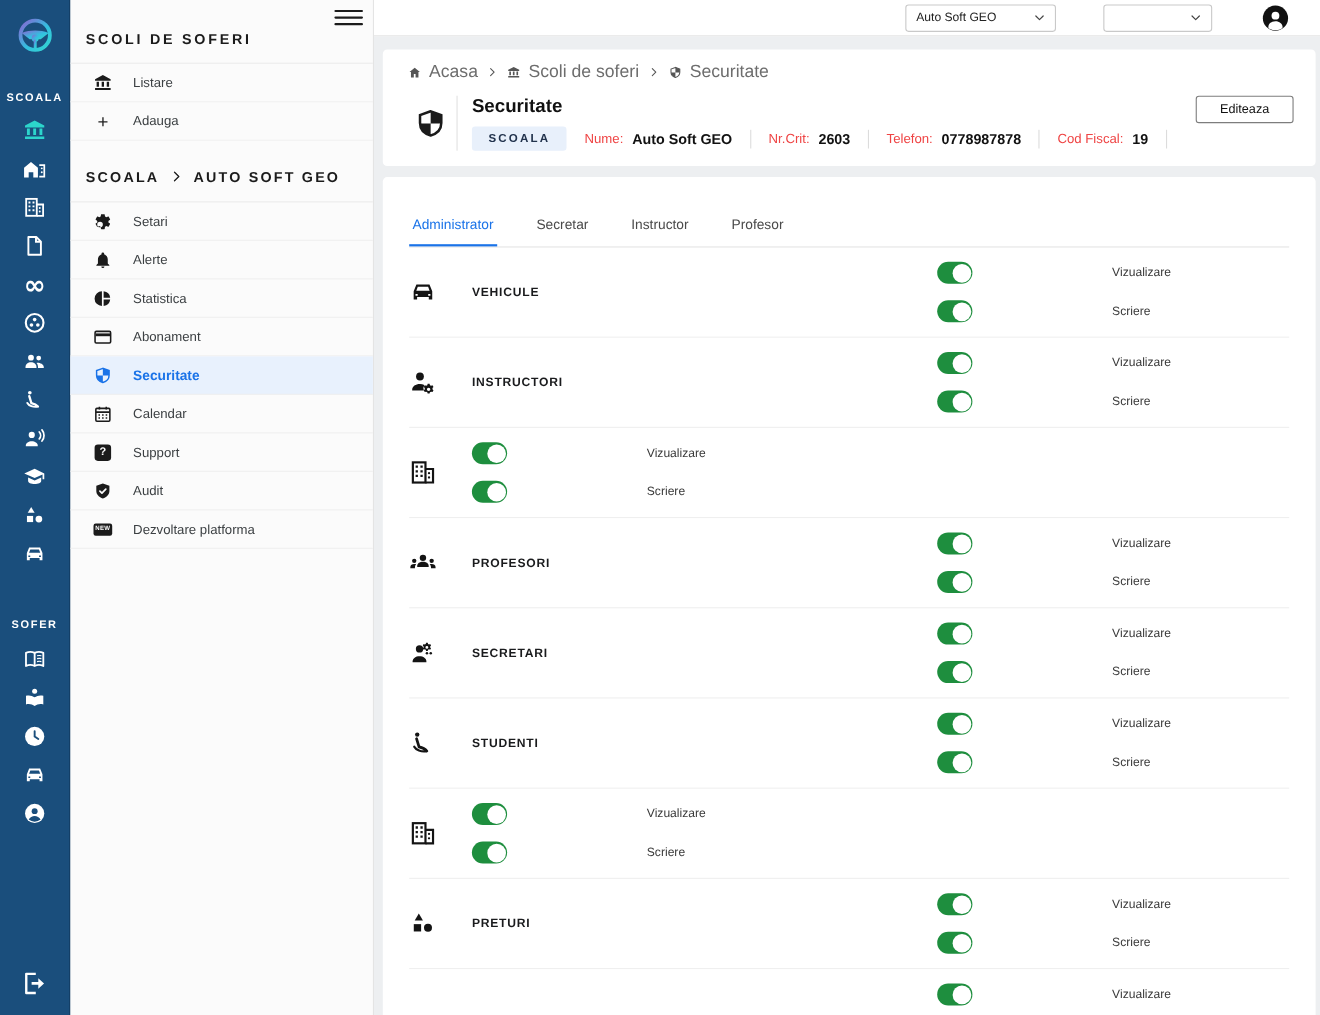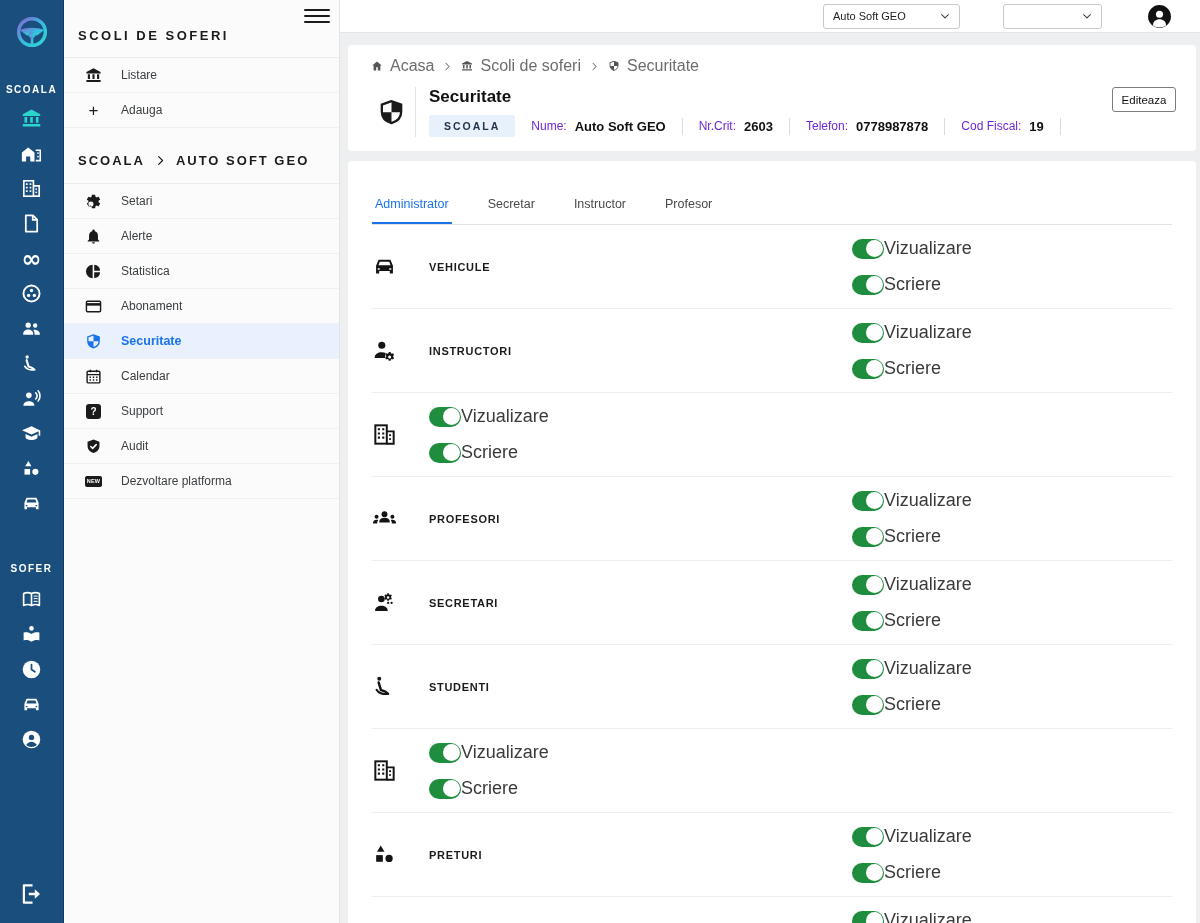--- a/index.html
+++ b/index.html
@@ -71,44 +71,44 @@
   .title-row { display:flex; margin-top:12px; }
   .title-shield { width:40px; display:flex; align-items:center; justify-content:center; color:#1b1b1b; }
   .title-shield svg { width:29px; height:29px; }
   .title-div { width:1px; background:#e2e2e2; margin:0 13px 0 4px; }
   .title-col { display:flex; flex-direction:column; }
   .page-title { font-size:17px; font-weight:bold; color:#111; }
   .info-line { display:flex; align-items:center; margin-top:8px; }
   .scoala-badge { background:#e8f0fb; color:#22334d; font-size:10.5px; font-weight:bold;
     letter-spacing:2px; padding:5px 15px; border-radius:3px; }
   .info-pair { display:flex; align-items:center; margin-left:16px; }
-  .info-label { color:#6d28d9; font-size:12px; }
+  .info-label { color:#ef4444; font-size:12px; }
   .info-value { color:#111; font-size:13px; font-weight:bold; margin-left:8px; }
   .info-div { width:1px; height:17px; background:#dcdcdc; margin-left:16px; }
-  .edit-btn { margin-left:auto; width:64px; height:25px; background:#fff; border:1px solid #7d7d7d;
+  .edit-btn { margin-left:auto; width:89px; height:25px; background:#fff; border:1px solid #7d7d7d;
     border-radius:3px; font-size:11.5px; color:#111; cursor:pointer;
     font-family:"Liberation Sans",sans-serif; }
 
   .card2 { margin-top:10px; padding:12px 24px; flex:1; }
   .tabs { display:flex; gap:33px; border-bottom:1px solid #e4e4e4; padding-top:16px; }
   .tab { font-size:12.5px; color:#4a4a4a; padding:8px 3px 11px 3px; cursor:pointer;
     border-bottom:2px solid transparent; }
   .tab.active { color:#1a73e8; border-bottom-color:#1a73e8; }
 
   .perm-row { display:flex; align-items:center; border-bottom:1px solid #efefef; padding:13px 0; }
   .perm-icon { width:57px; display:flex; align-items:center; color:#141414; }
   .perm-icon svg { width:25px; height:25px; }
   .perm-name { flex:1; font-size:11px; font-weight:600; letter-spacing:.7px; color:#1a1b1d; }
   .perm-controls { width:320px; display:flex; flex-direction:column; gap:15px; }
   .ctl-line { display:flex; align-items:center; }
   .toggle { width:32px; height:20px; background:#1e8e3e; border-radius:10px; position:relative;
     cursor:pointer; flex-shrink:0; }
   .toggle .knob { position:absolute; right:1.5px; top:1.5px; width:17px; height:17px;
     background:#fff; border-radius:50%; }
-  .ctl-label { font-size:18px; color:#3a3a3a; }
+  .ctl-label { margin-left:127px; font-size:11px; color:#3a3a3a; }
 </style>
 </head>
 <body>
 
 <svg width="0" height="0" style="position:absolute">
   <defs>
     <linearGradient id="lg-logo" x1="0" y1="0" x2="1" y2="1">
       <stop offset="0" stop-color="#8a63d2"></stop>
         <stop offset=".55" stop-color="#33bfe0"></stop>
         <stop offset="1" stop-color="#33d6cf"></stop>

